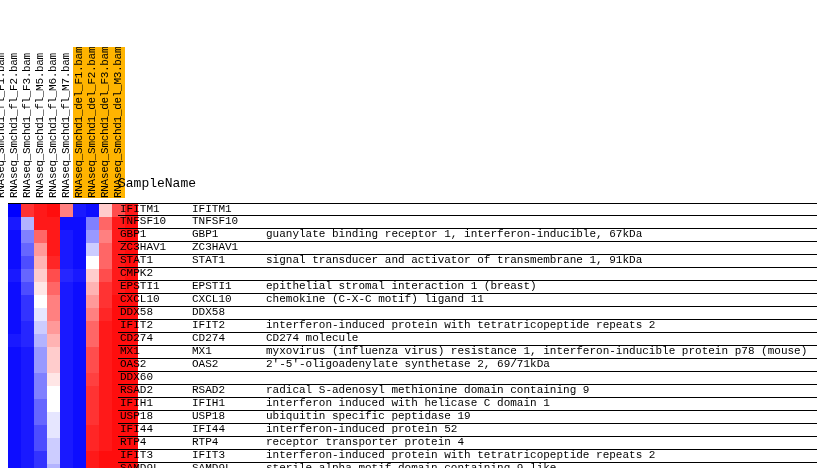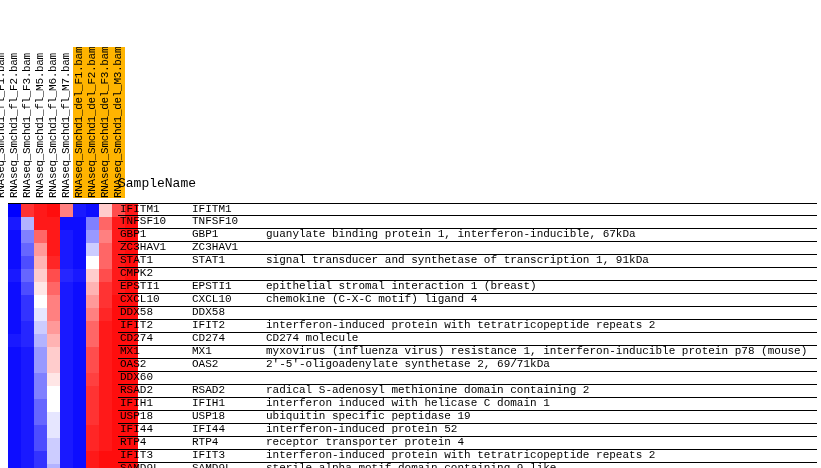--- a/index.html
+++ b/index.html
@@ -426,45 +426,45 @@
         <span class="c1">IFITM1</span>
         <span class="c2">IFITM1</span>
       </div>
       <div class="annot-row">
         <span class="c1">TNFSF10</span>
         <span class="c2">TNFSF10</span>
       </div>
       <div class="annot-row">
         <span class="c1">GBP1</span>
         <span class="c2">GBP1</span>
-        <span class="c3">guanylate binding protein 1, interferon-inducible, 67kDa</span>
+        <span class="c3">guanylate binding receptor 1, interferon-inducible, 67kDa</span>
       </div>
       <div class="annot-row">
         <span class="c1">ZC3HAV1</span>
         <span class="c2">ZC3HAV1</span>
       </div>
       <div class="annot-row">
         <span class="c1">STAT1</span>
         <span class="c2">STAT1</span>
-        <span class="c3">signal transducer and synthetase of transcription 1, 91kDa</span>
+        <span class="c3">signal transducer and activator of transmembrane 1, 91kDa</span>
       </div>
       <div class="annot-row">
         <span class="c1">CMPK2</span>
         <span class="c2"></span>
         <span class="c3"></span>
       </div>
       <div class="annot-row">
         <span class="c1">EPSTI1</span>
         <span class="c2">EPSTI1</span>
         <span class="c3">epithelial stromal interaction 1 (breast)</span>
       </div>
       <div class="annot-row">
         <span class="c1">CXCL10</span>
         <span class="c2">CXCL10</span>
-        <span class="c3">chemokine (C-X-C motif) ligand 4</span>
+        <span class="c3">chemokine (C-X-C motif) ligand 11</span>
       </div>
       <div class="annot-row">
         <span class="c1">DDX58</span>
         <span class="c2">DDX58</span>
       </div>
       <div class="annot-row">
         <span class="c1">IFIT2</span>
         <span class="c2">IFIT2</span>
         <span class="c3">interferon-induced protein with tetratricopeptide repeats 2</span>
       </div>
@@ -484,21 +484,21 @@
         <span class="c3">2'-5'-oligoadenylate synthetase 2, 69/71kDa</span>
       </div>
       <div class="annot-row">
         <span class="c1">DDX60</span>
         <span class="c2"></span>
         <span class="c3"></span>
       </div>
       <div class="annot-row">
         <span class="c1">RSAD2</span>
         <span class="c2">RSAD2</span>
-        <span class="c3">radical S-adenosyl methionine domain containing 2</span>
+        <span class="c3">radical S-adenosyl methionine domain containing 9</span>
       </div>
       <div class="annot-row">
         <span class="c1">IFIH1</span>
         <span class="c2">IFIH1</span>
         <span class="c3">interferon induced with helicase C domain 1</span>
       </div>
       <div class="annot-row">
         <span class="c1">USP18</span>
         <span class="c2">USP18</span>
         <span class="c3">ubiquitin specific peptidase 19</span>

